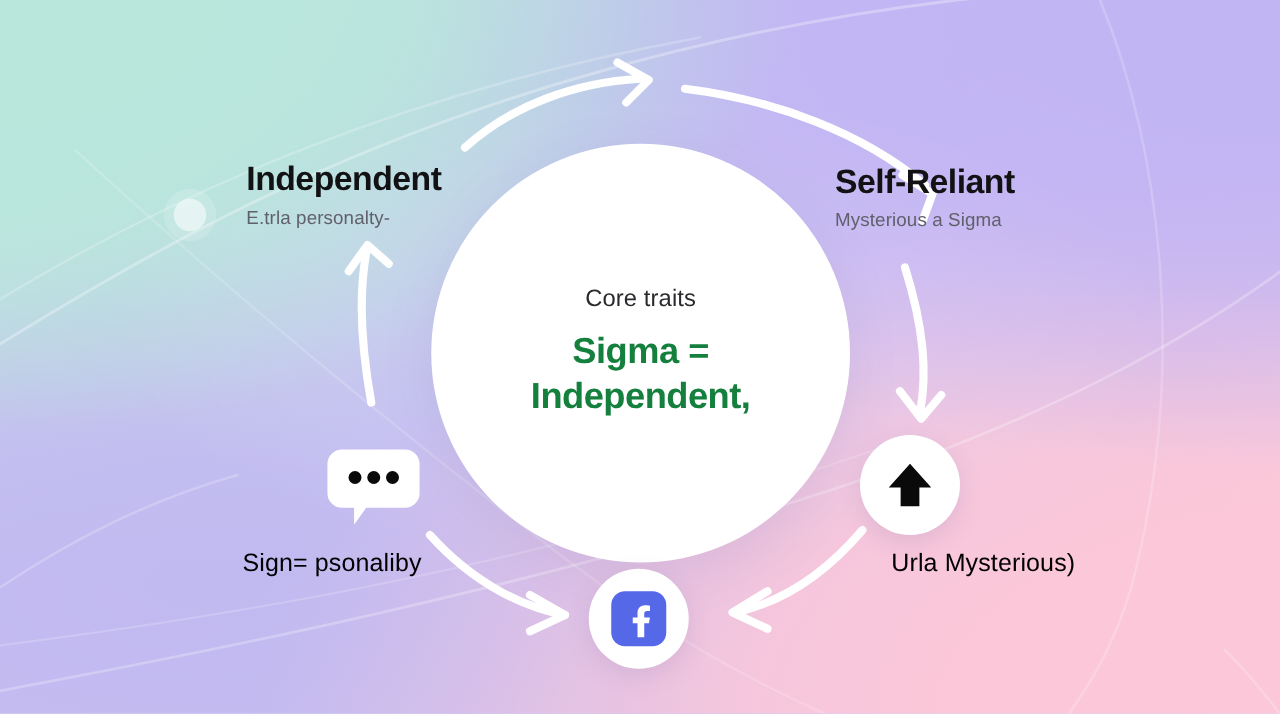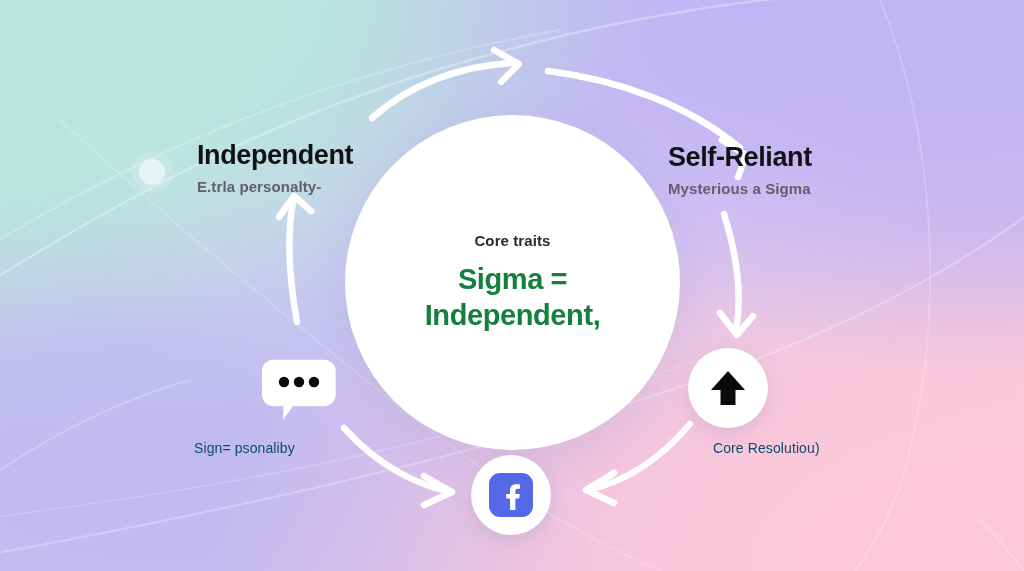--- a/index.html
+++ b/index.html
@@ -64,61 +64,60 @@
     box-shadow: 0 10px 40px rgba(120,110,170,0.14);
     display: flex;
     flex-direction: column;
     align-items: center;
     justify-content: center;
     text-align: center;
     box-sizing: border-box;
     padding: 0 26px;
   }
   .center-kicker {
-    font-size: 15px;
+    font-size: 19px;
     color: #2a2a2e;
-    font-weight: 700;
+    font-weight: 400;
     letter-spacing: 0.1px;
     margin-bottom: 13px;
   }
   .center-title {
     font-size: 29px;
     line-height: 1.24;
     font-weight: 700;
     color: #15803d;
     letter-spacing: -0.4px;
   }
 
   
   .node-label {
     position: absolute;
     white-space: nowrap;
-    margin-top: 12px;
   }
   .node-label .title {
     font-size: 27px;
     font-weight: 700;
     color: #121214;
     letter-spacing: -0.4px;
     line-height: 1.18;
   }
   .node-label .sub {
     margin-top: 6px;
     font-size: 15px;
-    font-weight: 700;
+    font-weight: 400;
     color: #60606c;
     letter-spacing: 0.1px;
   }
   #label-independent { left: 197px; top: 128px; }
   #label-selfreliant { left: 668px; top: 130px; }
 
   .caption {
     position: absolute;
-    font-size: 14px;
-    color: #0c4a6e;
+    font-size: 20px;
+    color: #000000;
     white-space: nowrap;
     letter-spacing: 0.1px;
   }
   #caption-left  { left: 194px; top: 440px; }
   #caption-right { left: 713px; top: 440px; }
 
   
   .badge {
     position: absolute;
     border-radius: 50%;
@@ -211,21 +210,21 @@
     <div class="title">Independent</div>
     <div class="sub">E.trla personalty-</div>
   </div>
 
   <div class="node-label" id="label-selfreliant">
     <div class="title">Self-Reliant</div>
     <div class="sub">Mysterious a Sigma</div>
   </div>
 
   <div class="caption" id="caption-left">Sign= psonaliby</div>
-  <div class="caption" id="caption-right">Core Resolutiou)</div>
+  <div class="caption" id="caption-right">Urla Mysterious)</div>
 
   <div class="badge" id="badge-chat">
     <svg width="80" height="80" viewBox="0 0 80 80">
       <path d="M 14 12 H 66 A 12 12 0 0 1 78 24 V 48 A 12 12 0 0 1 66 60 H 34 L 24 74 L 24 60 H 14 A 12 12 0 0 1 2 48 V 24 A 12 12 0 0 1 14 12 Z" fill="#ffffff" transform="translate(-1,-2) scale(0.97)"></path>
       <circle cx="23" cy="32" r="5.2" fill="#0a0a0a"></circle>
       <circle cx="38" cy="32" r="5.2" fill="#0a0a0a"></circle>
       <circle cx="53" cy="32" r="5.2" fill="#0a0a0a"></circle>
     </svg>
   </div>
 

